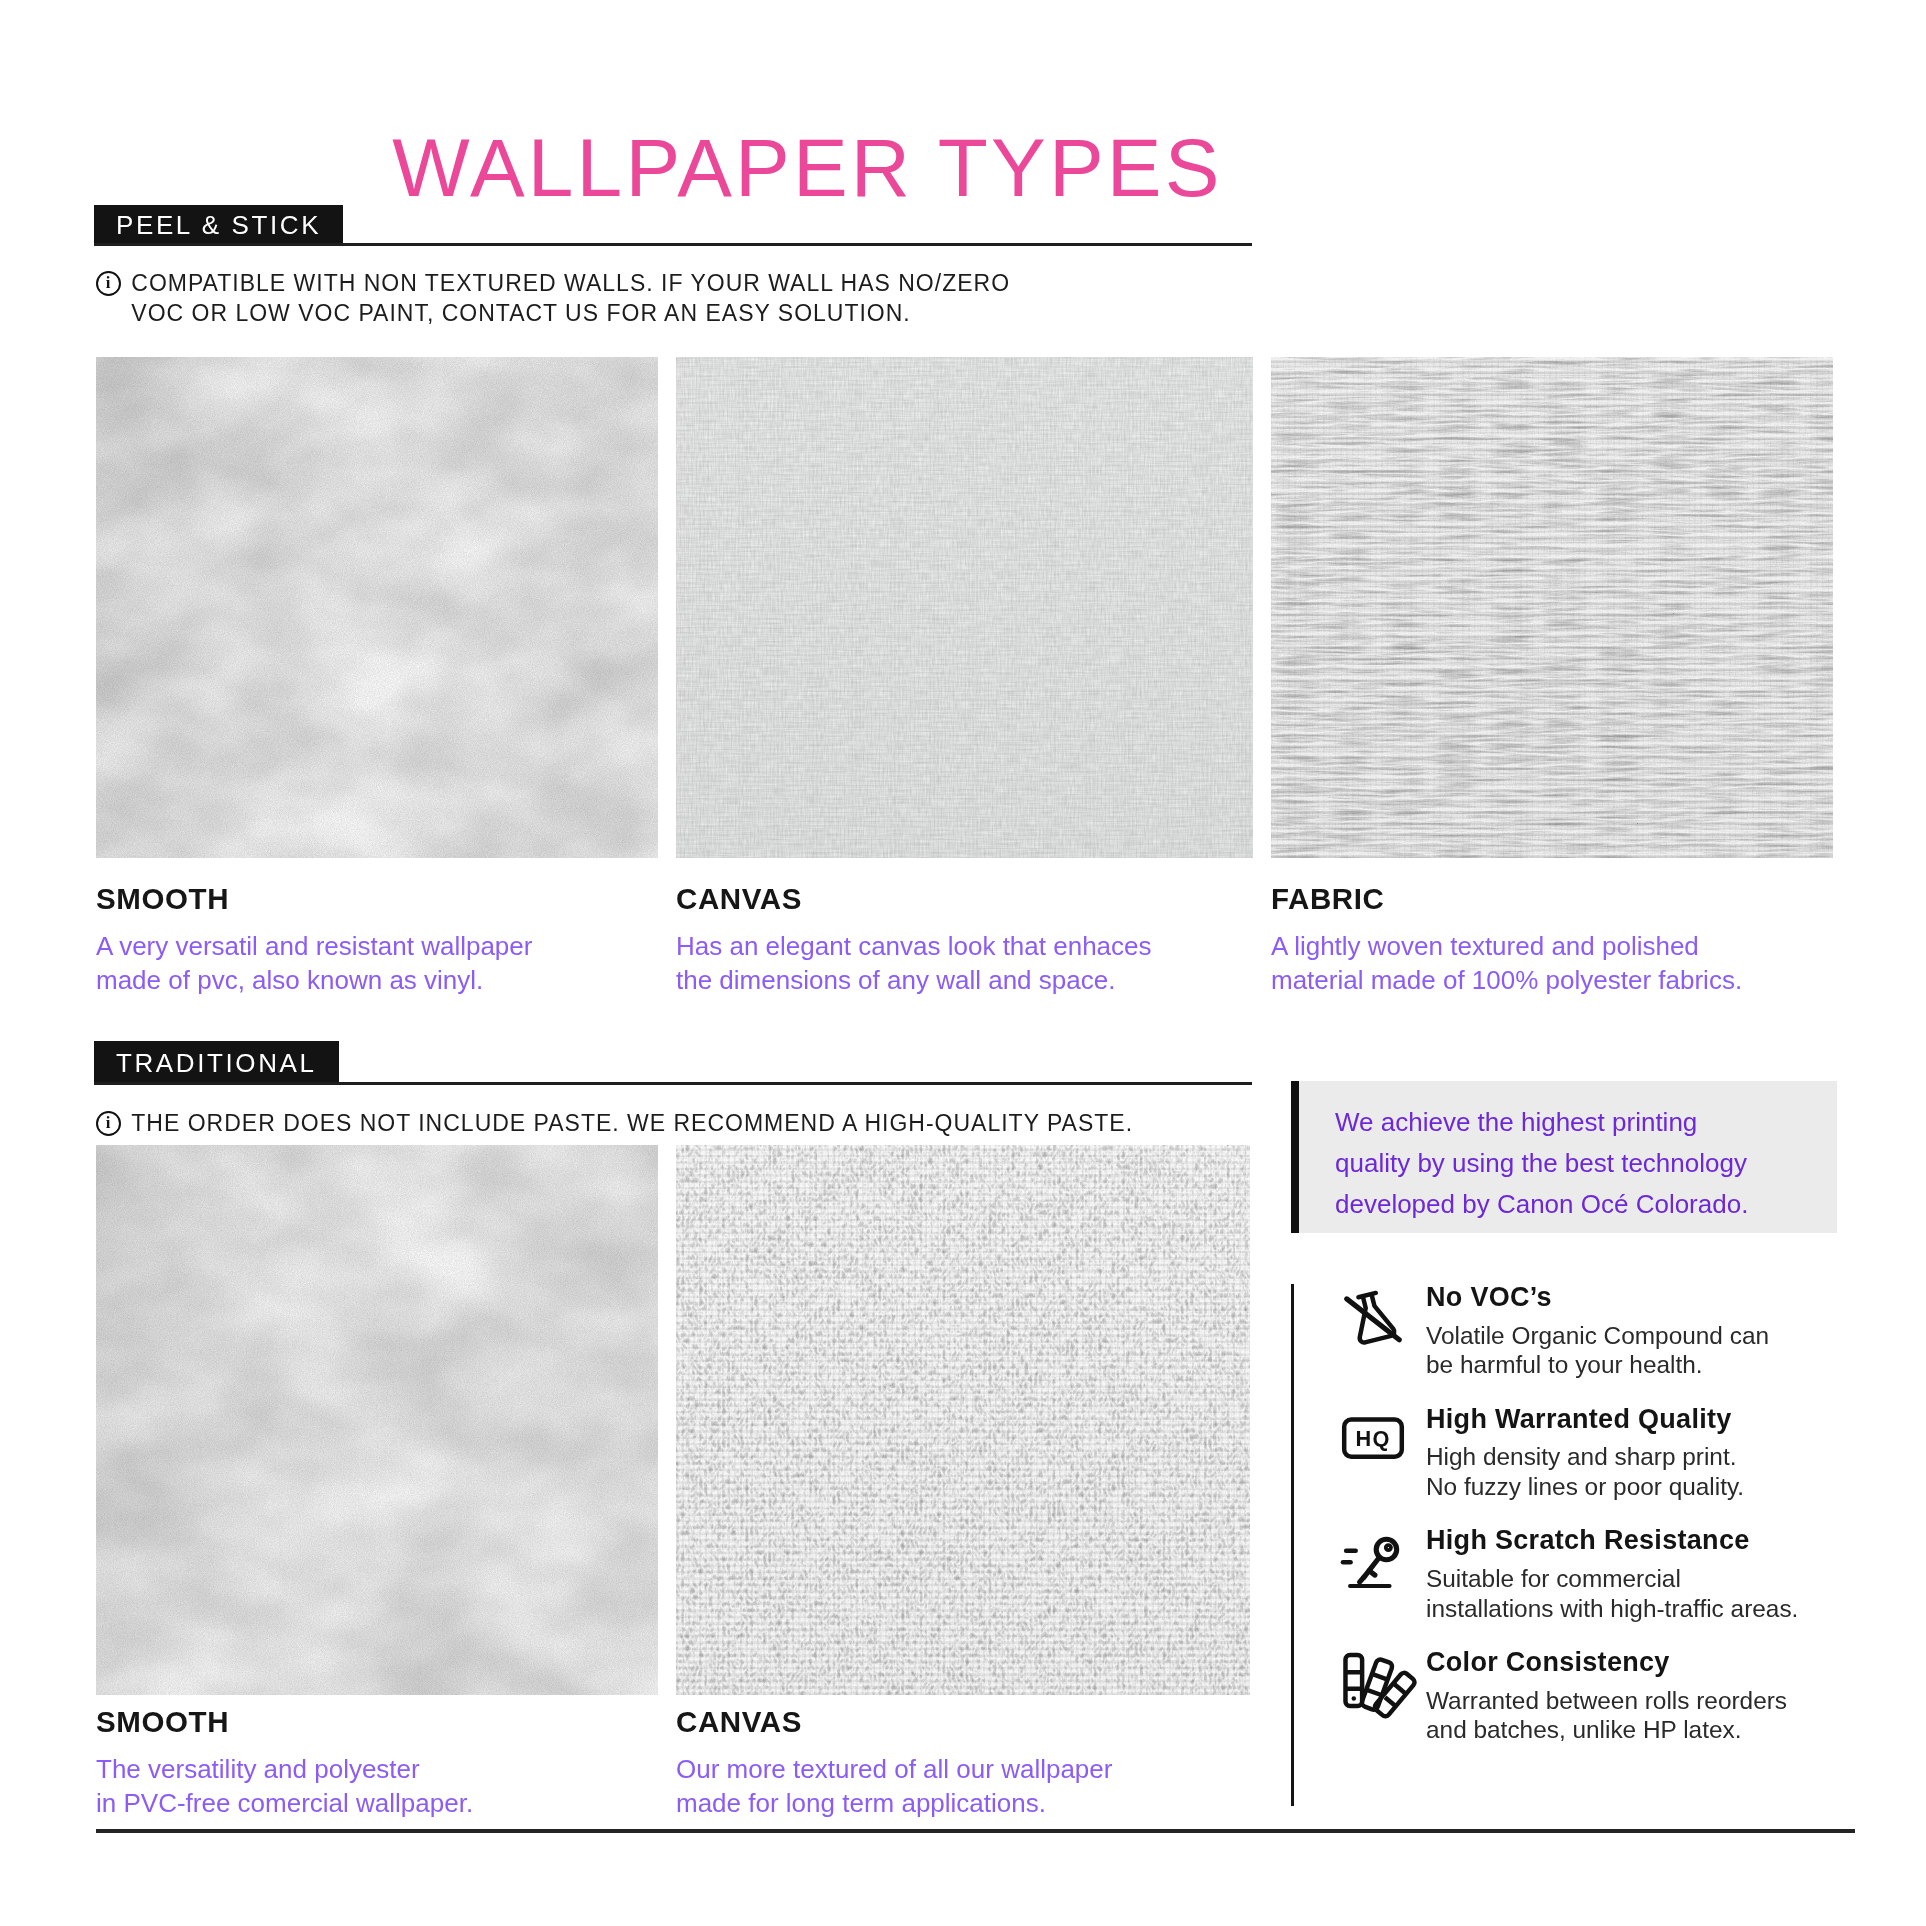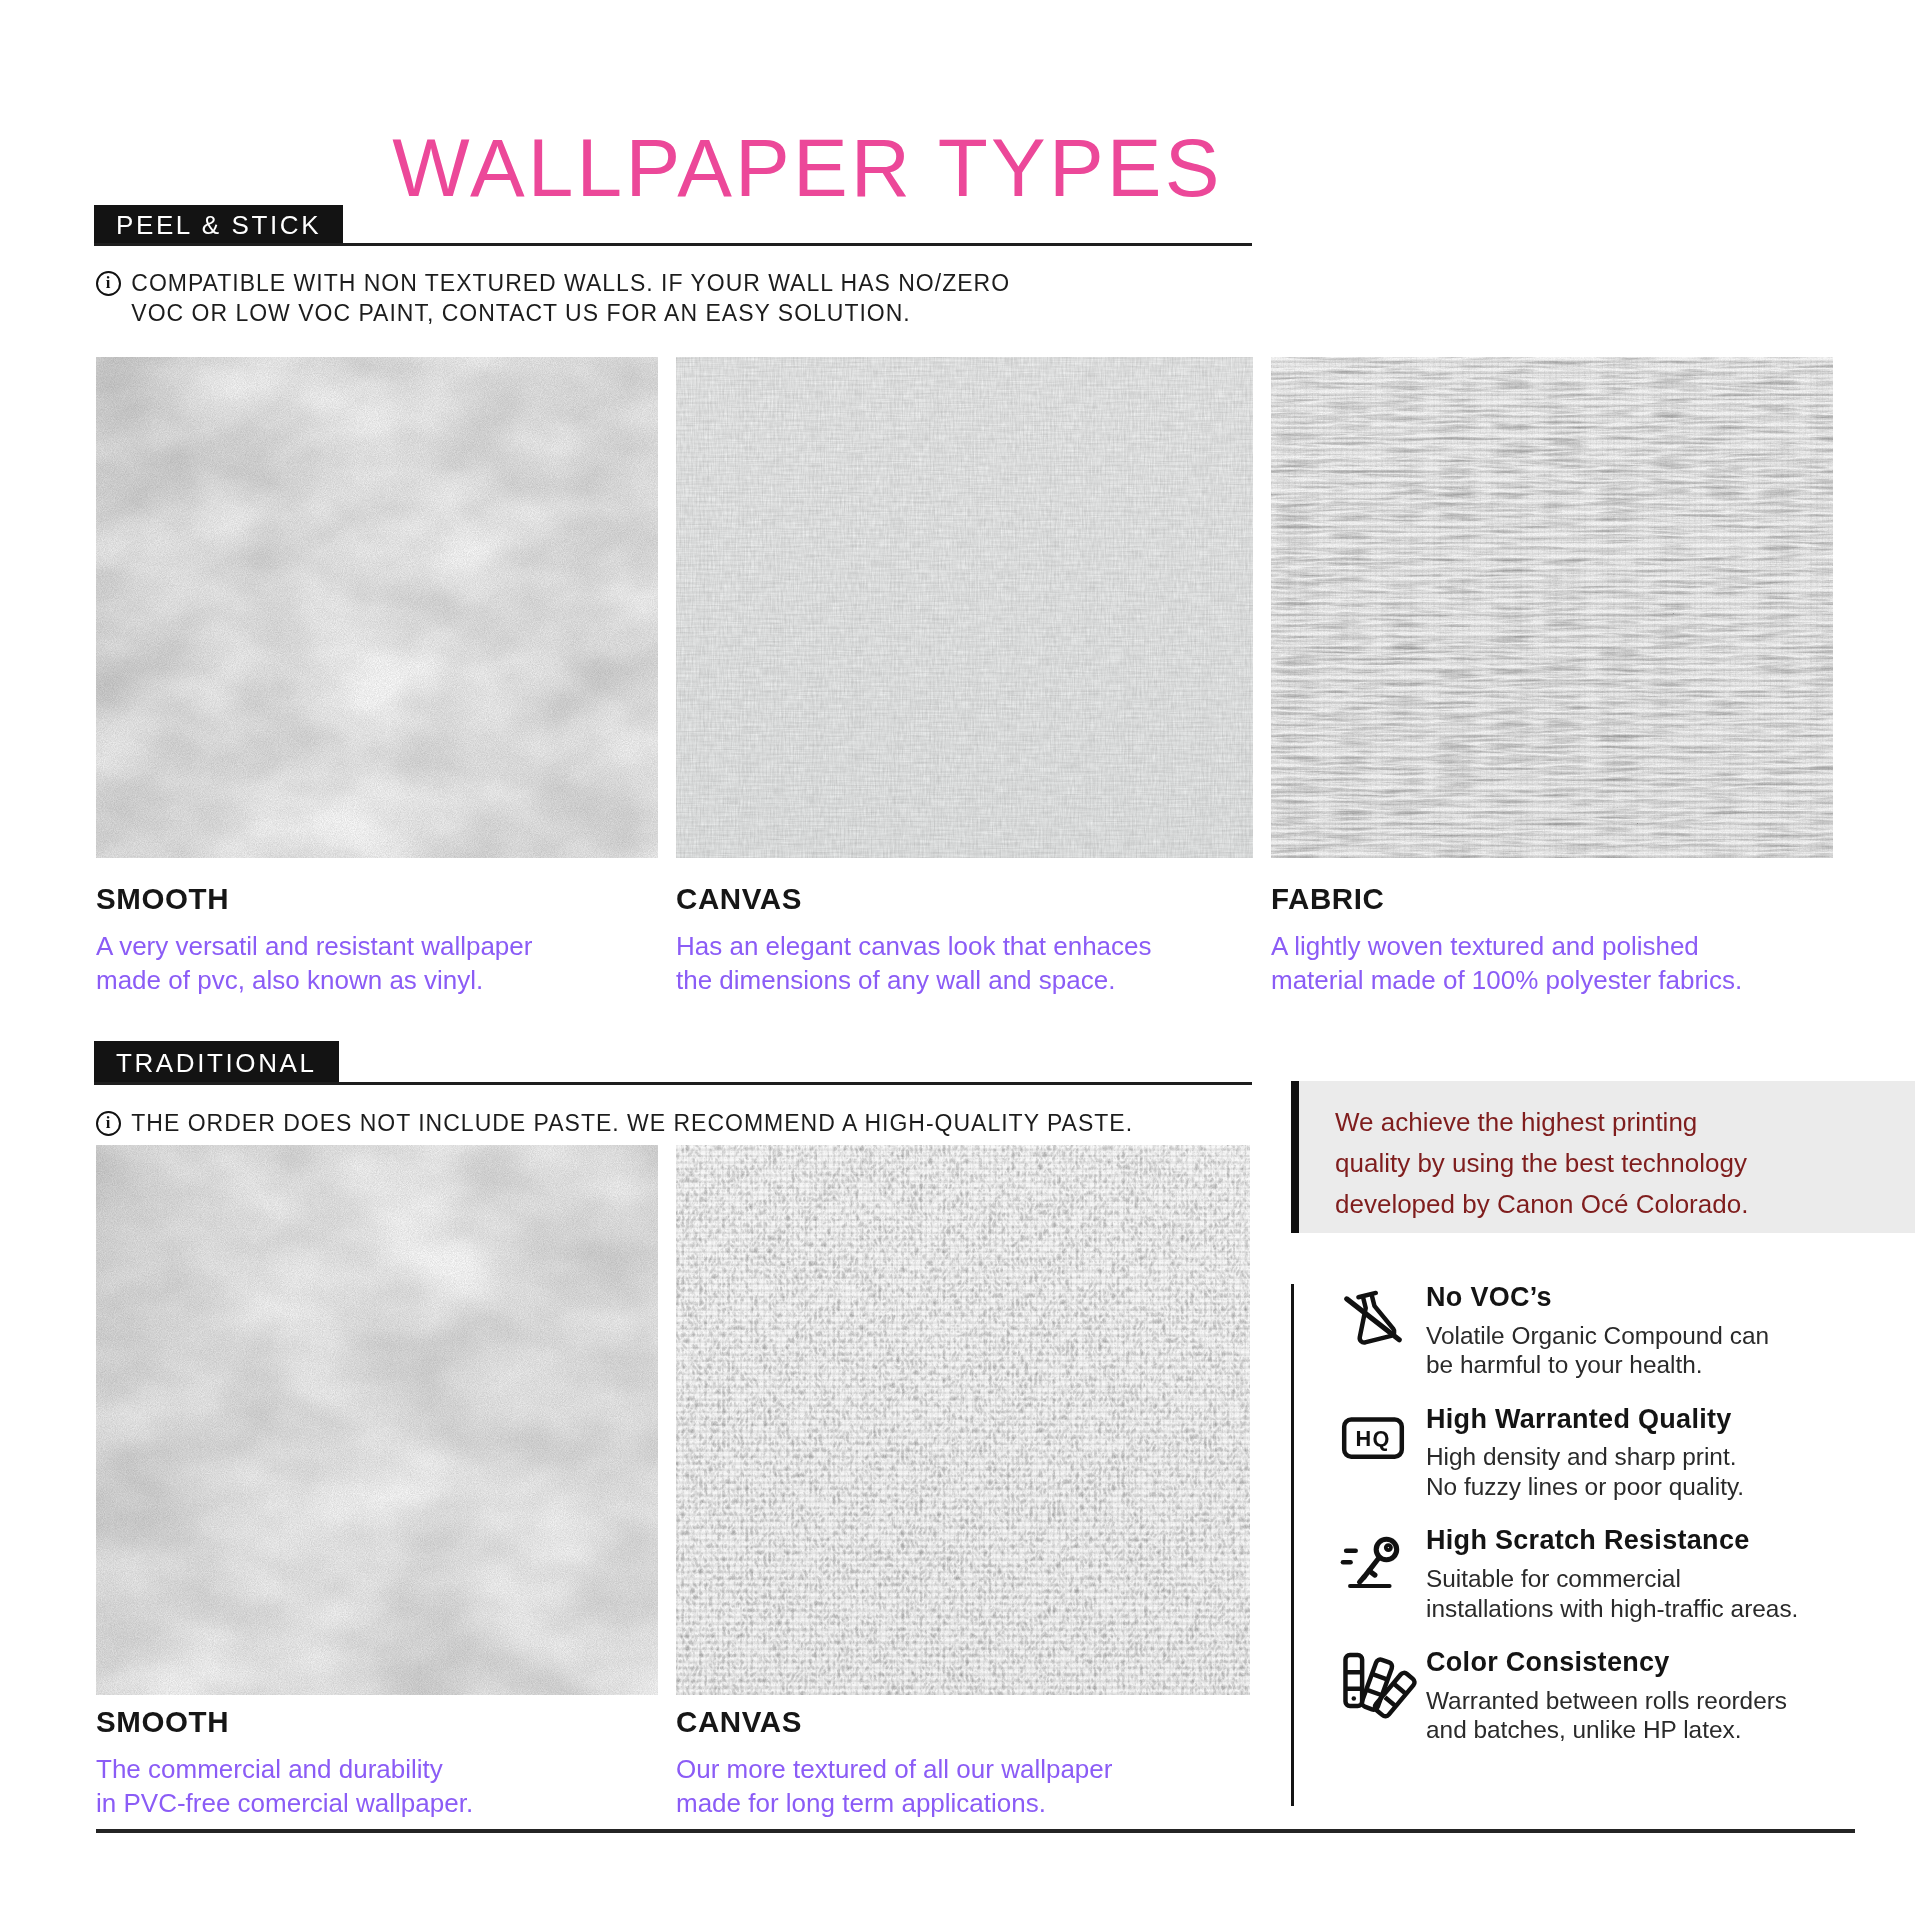--- a/index.html
+++ b/index.html
@@ -55,23 +55,23 @@
     linear-gradient(#f2f2f2,#eeeeee);}
   .tex-canvas-rough{background:
     repeating-linear-gradient(90deg, rgba(0,0,0,0.045) 0 1.9px, rgba(255,255,255,0) 1.9px 5.8px),
     repeating-linear-gradient(0deg, rgba(0,0,0,0.05) 0 1.9px, rgba(255,255,255,0.4) 3.2px 4.5px, rgba(255,255,255,0) 4.5px 6.4px),
     linear-gradient(#f4f4f4,#f0f0f0);}
   .cell h3{margin:24.4px 0 0;font-size:29.5px;font-weight:700;letter-spacing:0.6px;color:#161616;}
   .row2 .cell h3{margin-top:10.3px;}
   .cell p{margin:13px 0 0;font-size:26px;line-height:34px;color:#8b5cf6;white-space:pre-line;}
   
   .quality-box{
-    position:absolute;left:1291px;top:1081px;width:624px;height:152px;box-sizing:border-box;
+    position:absolute;left:1291px;top:1081px;width:546px;height:152px;box-sizing:border-box;
     background:#ebebeb;border-left:8.3px solid #101010;padding:20.5px 23px 0 36px;
-    font-size:26px;line-height:41px;color:#7f1d1d;white-space:pre-line;
+    font-size:26px;line-height:41px;color:#6d28d9;white-space:pre-line;
   }
   
   .feature-vline{position:absolute;left:1291px;top:1284px;width:2.6px;height:522px;background:#141414;}
   .features{position:absolute;left:1341px;top:1282px;width:520px;display:flex;flex-direction:column;row-gap:24px;}
   .feature{display:flex;align-items:flex-start;}
   .ficon{flex:none;width:64px;height:67px;margin-right:21px;color:#111;}
   .ficon svg{width:100%;height:100%;overflow:visible;}
   .feature h4{margin:0;font-size:27px;font-weight:700;color:#141414;letter-spacing:0.3px;}
   .feature p{margin:7.7px 0 0;font-size:24.4px;line-height:29.5px;color:#2a2a2a;white-space:pre-line;}
 </style>
@@ -173,21 +173,21 @@
             </filter>
           <filter id="f-sm2b">
               <feTurbulence type="fractalNoise" baseFrequency="0.7" numOctaves="2" seed="13"></feTurbulence>
               <feColorMatrix type="matrix" values="0 0 0 0 0  0 0 0 0 0  0 0 0 0 0  0.18 0 0 0 -0.04"></feColorMatrix>
             </filter>
           <rect width="100%" height="100%" filter="url(#f-sm2a)"></rect>
           <rect width="100%" height="100%" filter="url(#f-sm2b)"></rect>
         </svg>
       </div>
       <h3>SMOOTH</h3>
-      <p>The commercial and durability
+      <p>The versatility and polyester
 in PVC-free comercial wallpaper.</p>
     </div>
     <div class="cell">
       <div class="swatch tex-canvas-rough">
         <svg class="tex" preserveAspectRatio="none" viewBox="0 0 894 857" width="574" height="550">
           <filter id="f-cv2a">
               <feTurbulence type="turbulence" baseFrequency="0.14 0.1" numOctaves="3" seed="17"></feTurbulence>
               <feColorMatrix type="matrix" values="0 0 0 0 0  0 0 0 0 0  0 0 0 0 0  0.42 0 0 0 -0.08"></feColorMatrix>
             </filter>
           <rect width="100%" height="100%" filter="url(#f-cv2a)"></rect>

